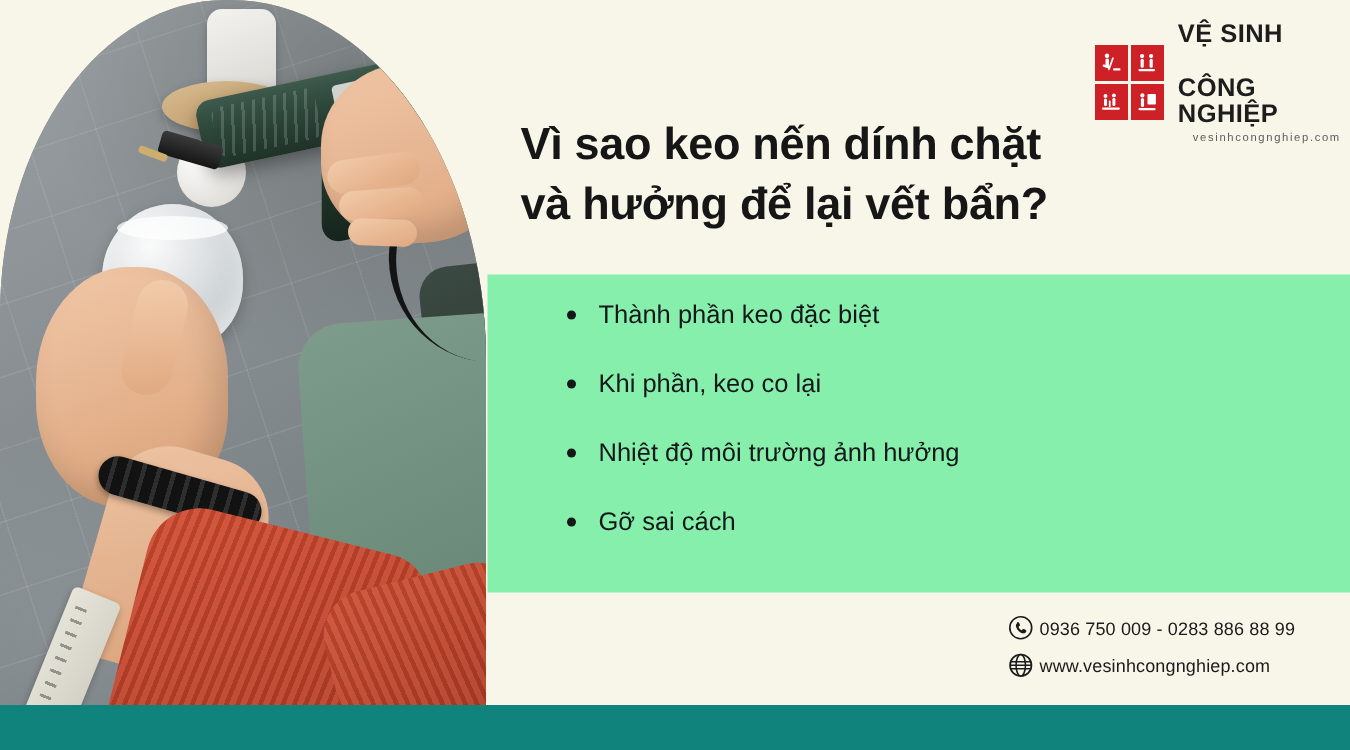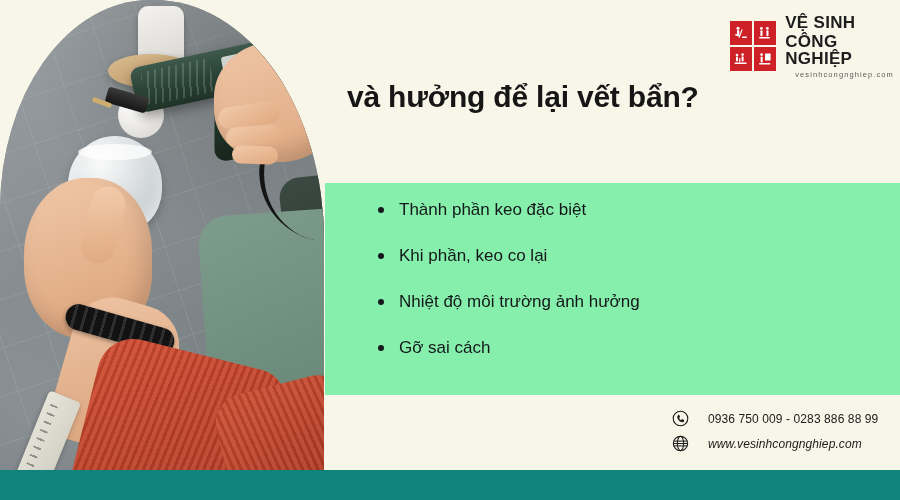--- a/index.html
+++ b/index.html
@@ -320,21 +320,21 @@
   .logo-piece svg { display: block; }
   .logo-text {
     line-height: 1;
   }
   .logo-l1, .logo-l2 {
     font-weight: bold;
     color: #1d1d1d;
     letter-spacing: 0.3px;
   }
   .logo-l1 { font-size: 17px; }
-  .logo-l2 { font-size: 17px; margin-top: 2px; }
+  .logo-l2 { font-size: 17px; margin-top: 19px; }
   .logo-url {
     font-size: 7.5px;
     color: #5c5c5c;
     letter-spacing: 1.1px;
     margin-top: 4px;
     margin-left: 10px;
   }
 
   
   .headline {
@@ -388,24 +388,24 @@
 
   
   .contact {
     position: absolute;
     left: 672px;
     top: 410px;
   }
   .contact-row {
     display: flex;
     align-items: center;
-    gap: 19px;
+    gap: 4px;
     margin-bottom: 8px;
   }
-  .contact-row:last-child { margin-bottom: 16px; font-style: italic; }
+  .contact-row:last-child { margin-bottom: 16px; }
   .contact-icon {
     width: 17px;
     height: 17px;
     flex: 0 0 17px;
     color: #1b1b1b;
   }
   .contact-icon svg { display: block; }
   .contact-text {
     font-size: 12px;
     color: #1b1b1b;
@@ -497,20 +497,21 @@
       </div>
     </div>
     <div class="logo-text">
       <div class="logo-l1">VỆ SINH</div>
       <div class="logo-l2">CÔNG NGHIỆP</div>
       <div class="logo-url">vesinhcongnghiep.com</div>
     </div>
   </div>
 
   <div class="headline">
+    <div>Vì sao keo nến dính chặt</div>
     <div>và hưởng để lại vết bẩn?</div>
   </div>
 
   <div class="list-card">
     <ul>
       <li>Thành phần keo đặc biệt</li>
       <li>Khi phần, keo co lại</li>
       <li>Nhiệt độ môi trường ảnh hưởng</li>
       <li>Gỡ sai cách</li>
     </ul>

